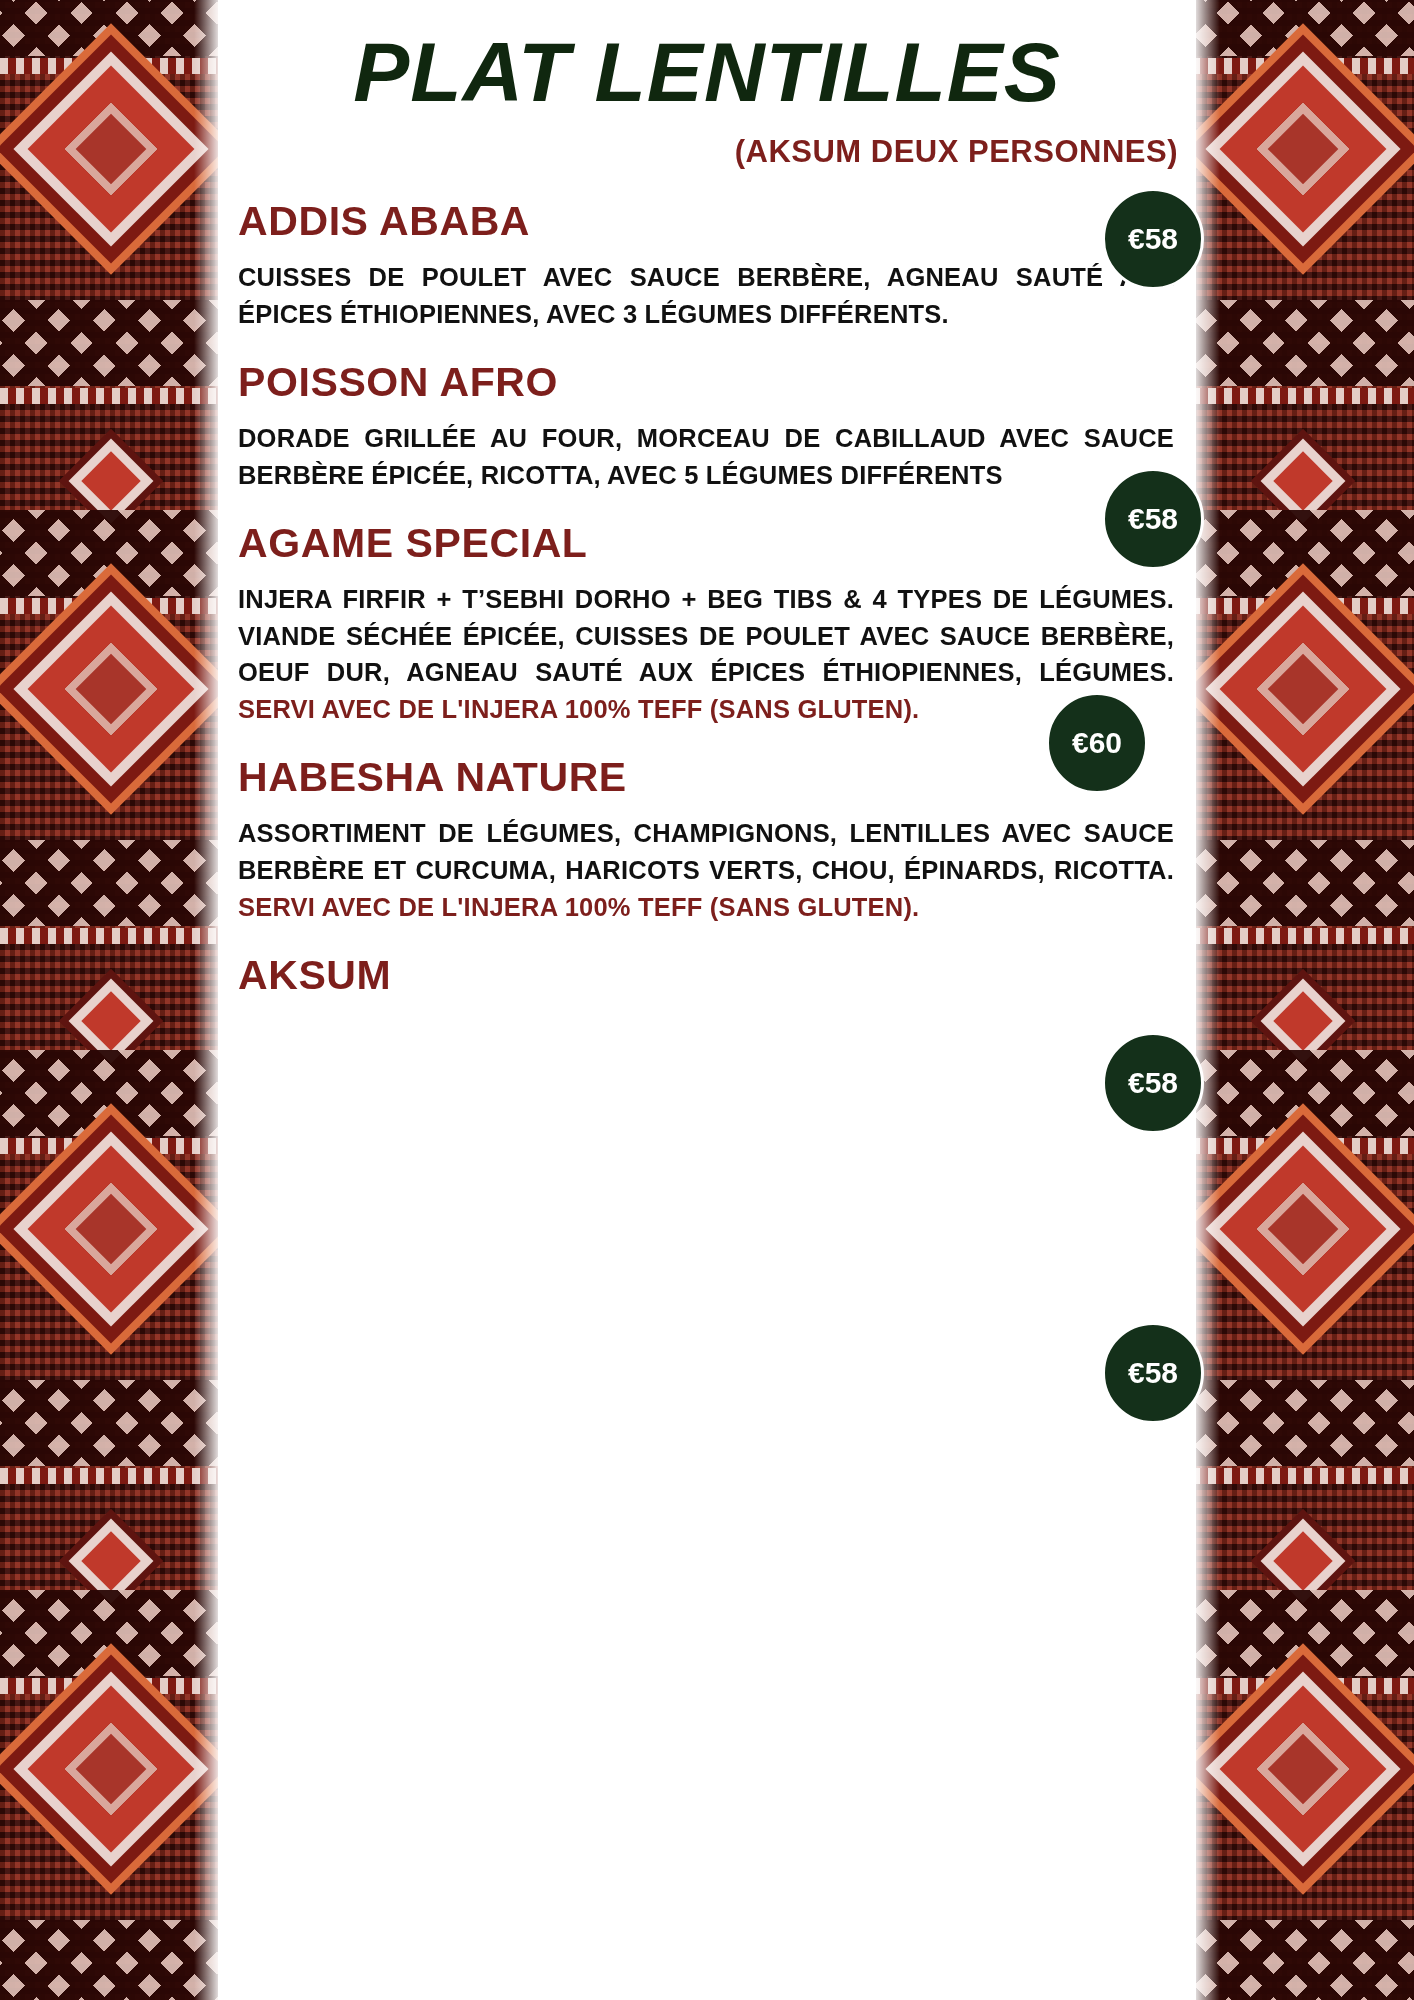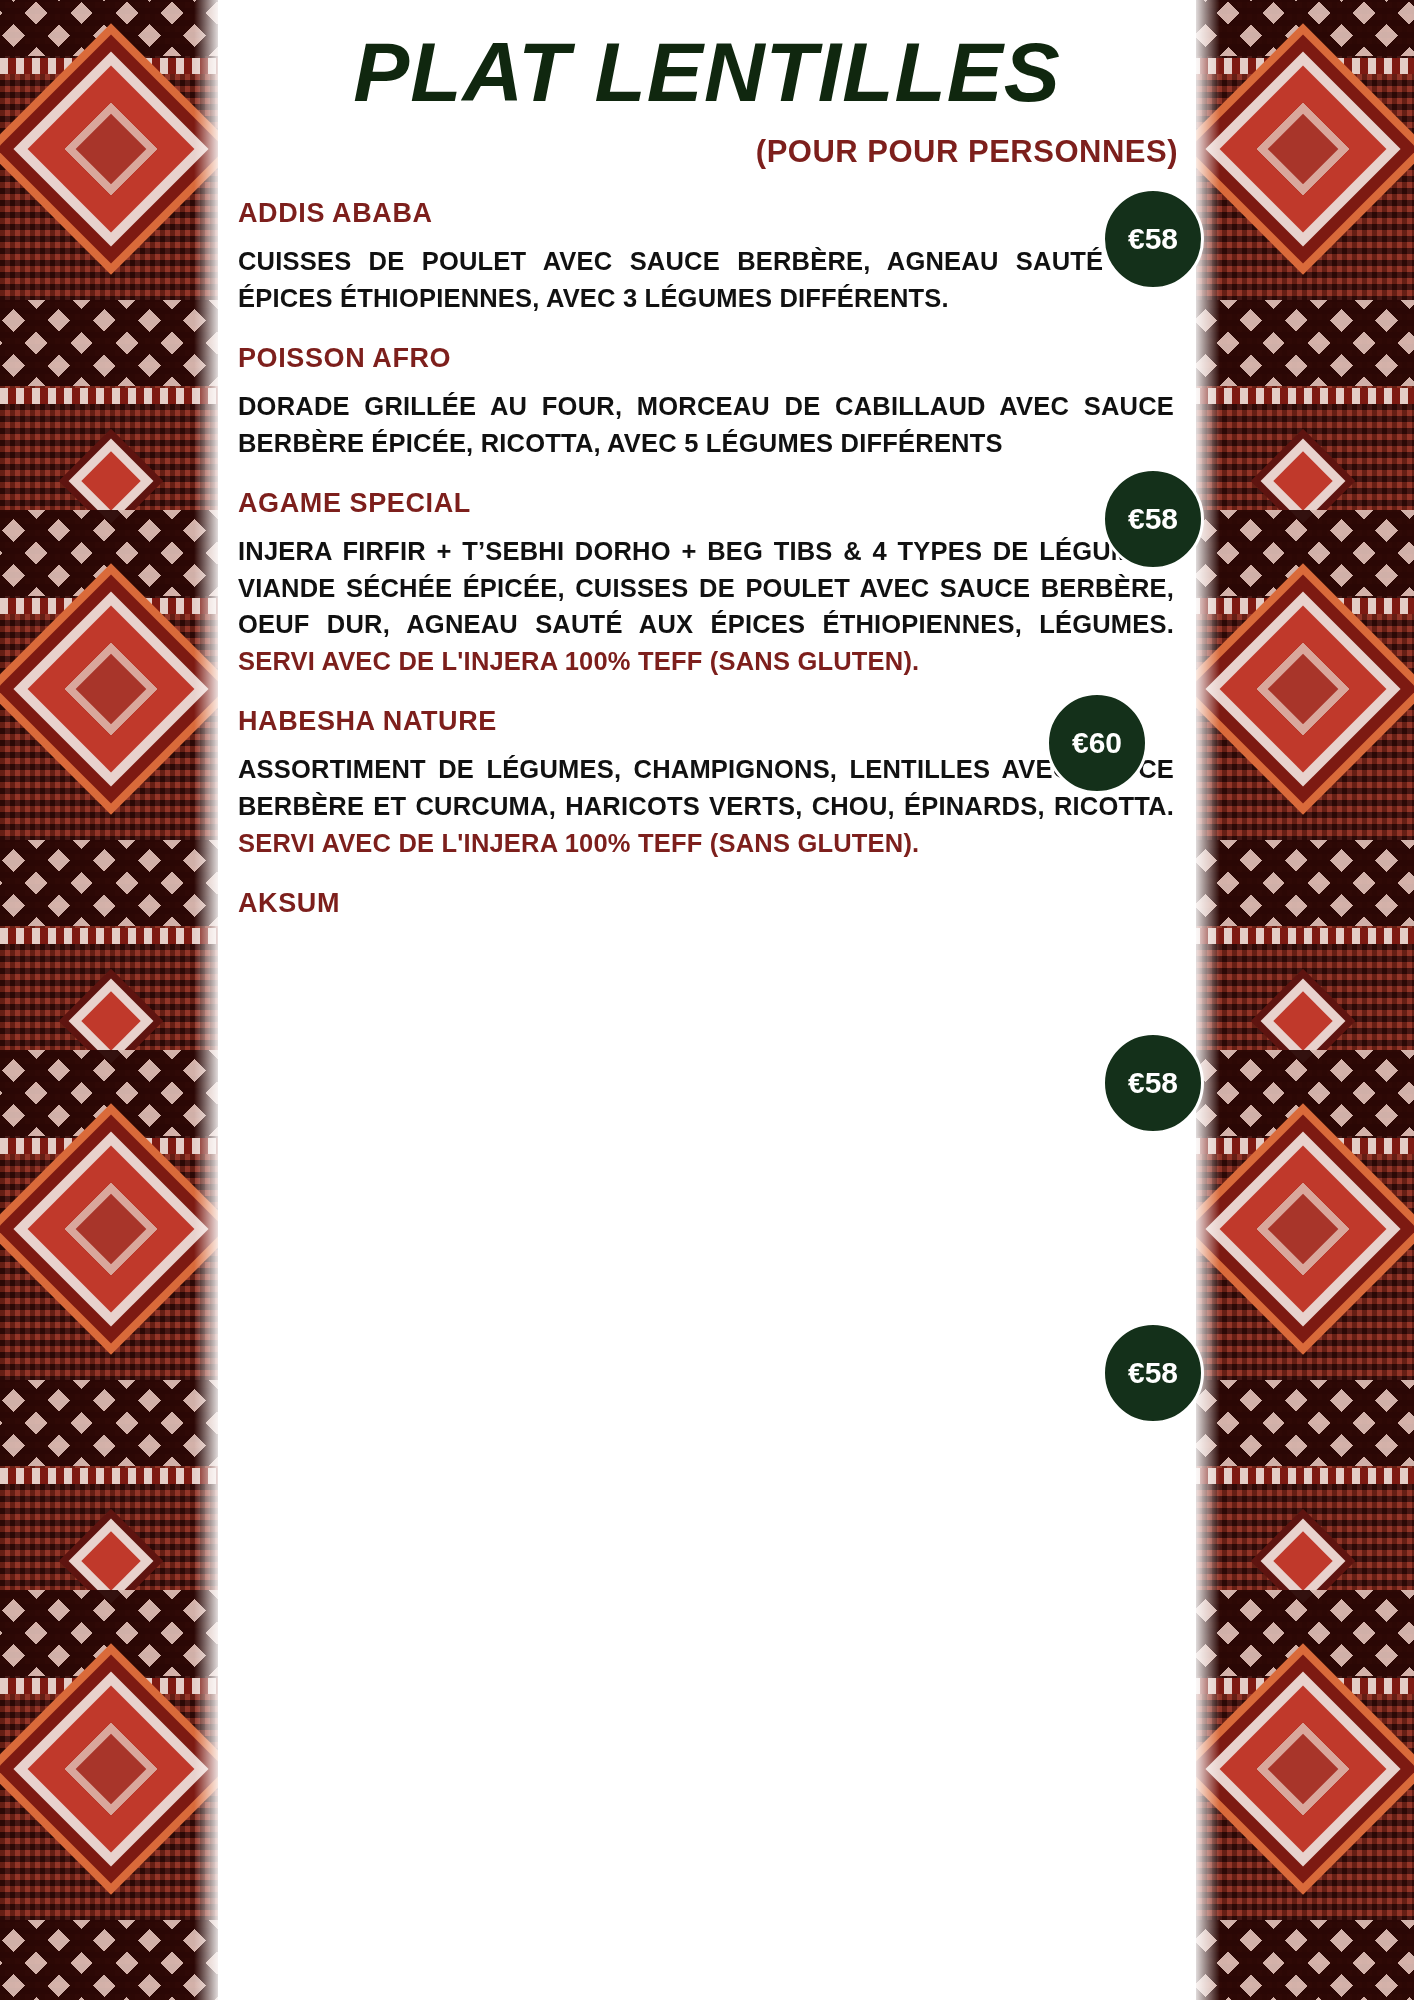--- a/index.html
+++ b/index.html
@@ -141,21 +141,21 @@
   }
 
   .items {
     margin-top: 28px;
     padding: 0 18px 0 16px;
   }
   .item { position: relative; }
   .item + .item { margin-top: 26px; }
 
   .item-name {
-    font-size: 27px;
+    font-size: 41px;
     font-weight: 800;
     letter-spacing: .6px;
     color: #7d1f1c;
     margin: 0 0 14px 0;
   }
   .item-desc {
     font-size: 25.5px;
     line-height: 1.45;
     font-weight: 700;
     letter-spacing: .2px;
@@ -244,21 +244,21 @@
       <div class="motif" style="top: 1710px;"></div>
       <div class="zig" style="top: 1920px;"></div>
     </div>
   <div class="edge-fade"></div>
 </div>
 
 <div class="page-panel"></div>
 
 <div class="content">
   <h1 class="title">PLAT LENTILLES</h1>
-  <div class="subtitle">(POUR POUR PERSONNES)</div>
+  <div class="subtitle">(AKSUM DEUX PERSONNES)</div>
   <div class="items" id="items-container">
       <div class="item">
         <div class="item-name">ADDIS ABABA</div>
         <p class="item-desc"><span>CUISSES DE POULET AVEC SAUCE BERBÈRE, AGNEAU SAUTÉ AUX ÉPICES ÉTHIOPIENNES, AVEC 3 LÉGUMES DIFFÉRENTS.</span></p>
       </div>
       <div class="item">
         <div class="item-name">POISSON AFRO</div>
         <p class="item-desc"><span>DORADE GRILLÉE AU FOUR, MORCEAU DE CABILLAUD AVEC SAUCE BERBÈRE ÉPICÉE, RICOTTA, AVEC 5 LÉGUMES DIFFÉRENTS</span></p>
       </div>
       <div class="item">

